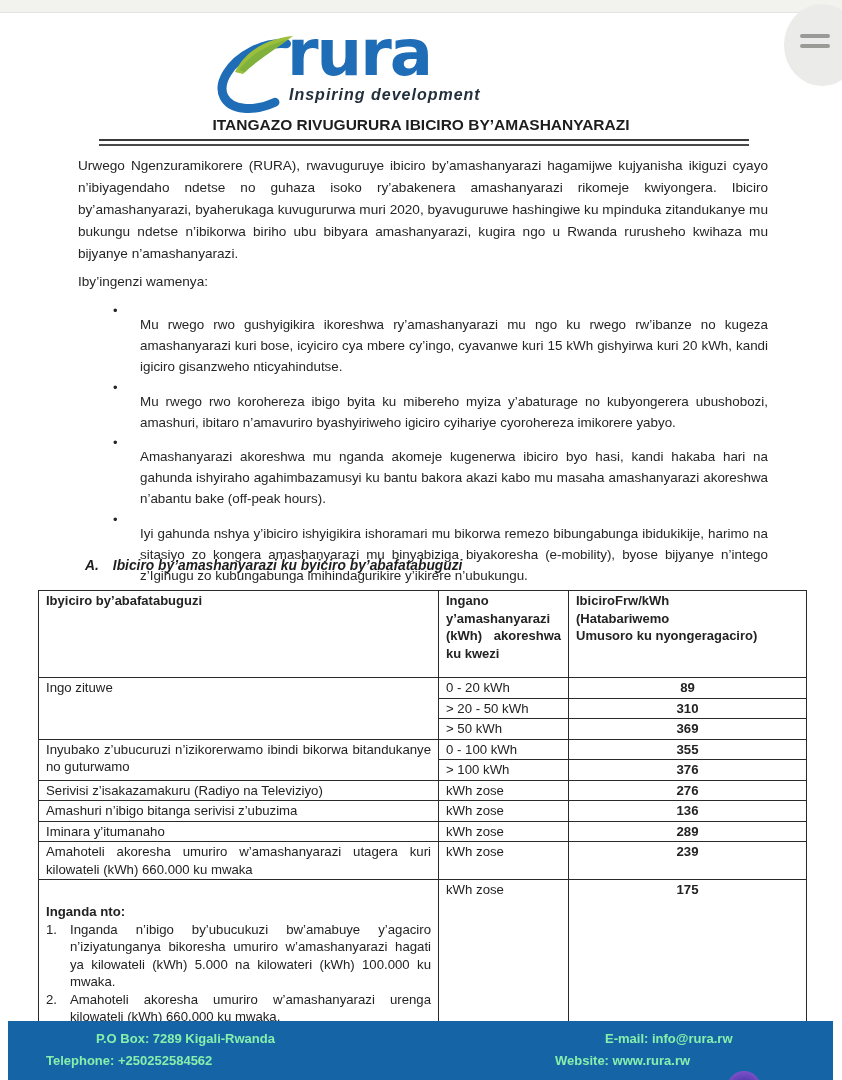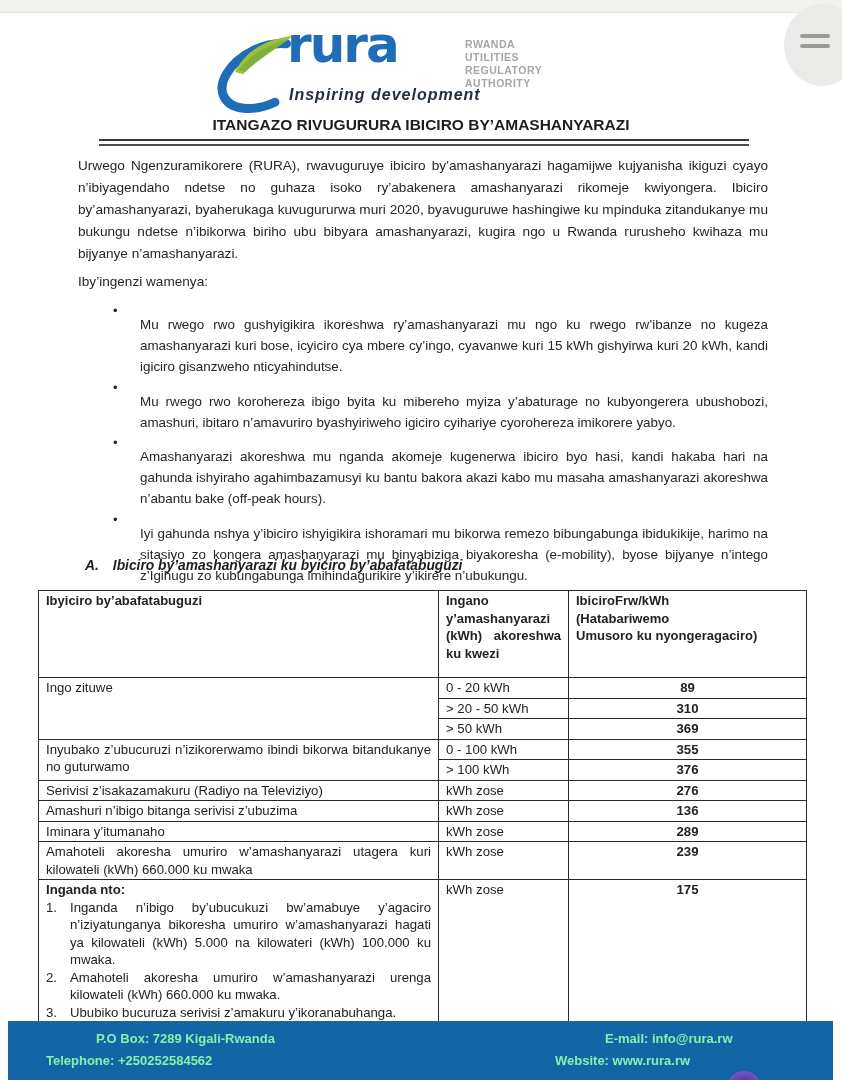--- a/index.html
+++ b/index.html
@@ -10,21 +10,21 @@
   .top-strip{position:absolute;top:0;left:0;width:842px;height:12px;background:#f2f2ef;border-bottom:1px solid #e4e4e1;}
   .menu-button{position:absolute;top:4px;right:-18px;width:76px;height:82px;background:#ebece9;border-radius:50%;}
   .menu-bars{position:absolute;top:30px;left:16px;width:30px;}
   .menu-bar{height:4px;background:#9a9b97;border-radius:2px;margin-bottom:6px;}
   .fab{position:absolute;left:727px;top:1071px;width:34px;height:34px;border-radius:50%;
        background:radial-gradient(circle at 50% 60%, #3f2d92 0%, #5a3fb0 45%, #7a50c8 75%, #8e63d6 100%);}
 
   
   .logo-area{position:absolute;top:28px;left:0;width:842px;height:90px;}
   .swoosh{position:absolute;left:213px;top:2px;}
-  .brand{position:absolute;left:287px;top:-12px;font-size:50px;font-weight:bold;color:#1e6db6;letter-spacing:-2px;font-family:"DejaVu Sans",sans-serif;}
+  .brand{position:absolute;left:287px;top:-12px;font-size:64px;font-weight:bold;color:#1e6db6;letter-spacing:-2px;font-family:"DejaVu Sans",sans-serif;}
   .tagline{position:absolute;left:289px;top:58px;font-size:16px;font-style:italic;font-weight:bold;color:#232f3c;letter-spacing:1px;}
   .authority{position:absolute;left:465px;top:10px;font-size:10.5px;font-weight:bold;color:#a6a6a6;line-height:13px;letter-spacing:0.5px;}
 
   
   .doc-title{position:absolute;top:116px;left:0;width:842px;text-align:center;font-size:15.5px;font-weight:bold;color:#1d1d1d;}
   .title-rule{position:absolute;top:139px;left:99px;width:650px;height:3px;border-top:2px solid #3a3a3a;border-bottom:2px solid #4a4a4a;}
 
   
   .intro{position:absolute;top:155px;left:78px;width:690px;font-size:13.6px;line-height:22px;color:#262626;text-align:justify;}
   .key-label{position:absolute;top:274px;left:78px;font-size:13.6px;color:#262626;}
@@ -41,21 +41,21 @@
   table.tariff{border-collapse:collapse;width:768px;table-layout:fixed;font-size:13.2px;color:#232323;}
   table.tariff td{border:1.6px solid #2a2a2a;padding:1px 7px;vertical-align:top;line-height:17.5px;}
   td.hdr{font-weight:bold;font-size:13px;line-height:18px;padding-top:3px;}
   tr.header-row td{height:84px;}
   .qty-h{text-align:justify;}
   .ph-top{display:flex;justify-content:flex-start;}
   td.cat{text-align:justify;}
   td.qty{white-space:nowrap;}
   td.price{text-align:center;font-weight:bold;vertical-align:middle;}
   td.mid{vertical-align:middle;}
-  .ind-title{font-weight:bold;}
+  .ind-title{font-weight:bold;margin-top:22px;}
   ol.ind-list{margin:0;padding:0;list-style:none;counter-reset:itm;}
   ol.ind-list li{display:flex;counter-increment:itm;}
   ol.ind-list li::before{content:counter(itm) ".";width:24px;flex:none;}
   ol.ind-list .itxt{flex:1;text-align:justify;}
 
   
   .footer{position:absolute;top:1021px;left:8px;width:825px;height:59px;background:#1565a6;}
   .footer .f-item{position:absolute;color:#86efac;font-size:13px;font-weight:bold;white-space:nowrap;}
   .f-pobox{left:88px;top:10px;}
   .f-tel{left:38px;top:32px;}
@@ -77,26 +77,20 @@
   </div>
 
   <div class="logo-area">
     <svg class="swoosh" width="110" height="86" viewBox="0 0 110 86">
       <ellipse cx="52" cy="46" rx="46" ry="28" transform="rotate(-27 52 46)" fill="none" stroke="#1e6db6" stroke-width="9" stroke-dasharray="150 85" stroke-dashoffset="-62" stroke-linecap="round"></ellipse>
       <path d="M 22 42 C 34 18 58 8 80 6 C 62 20 44 30 30 44 Z" fill="#9bbf3b"></path>
       <path d="M 26 40 C 38 24 56 14 74 10 C 58 22 42 32 32 42 Z" fill="#6aa63e" opacity="0.55"></path>
     </svg>
     <div class="brand">rura</div>
     <div class="tagline">Inspiring development</div>
-    <div class="authority">
-      <div>RWANDA</div>
-      <div>UTILITIES</div>
-      <div>REGULATORY</div>
-      <div>AUTHORITY</div>
-    </div>
   </div>
 
   <div class="doc-title">ITANGAZO RIVUGURURA IBICIRO BY’AMASHANYARAZI</div>
   <div class="title-rule"></div>
 
   <div class="intro">Urwego Ngenzuramikorere (RURA), rwavuguruye ibiciro by’amashanyarazi hagamijwe kujyanisha ikiguzi cyayo n’ibiyagendaho ndetse no guhaza isoko ry’abakenera amashanyarazi rikomeje kwiyongera. Ibiciro by’amashanyarazi, byaherukaga kuvugururwa muri 2020, byavuguruwe hashingiwe ku mpinduka zitandukanye mu bukungu ndetse n’ibikorwa biriho ubu bibyara amashanyarazi, kugira ngo u Rwanda rurusheho kwihaza mu bijyanye n’amashanyarazi.</div>
 
   <div class="key-label">Iby’ingenzi wamenya:</div>
 
   <div class="bullets">

